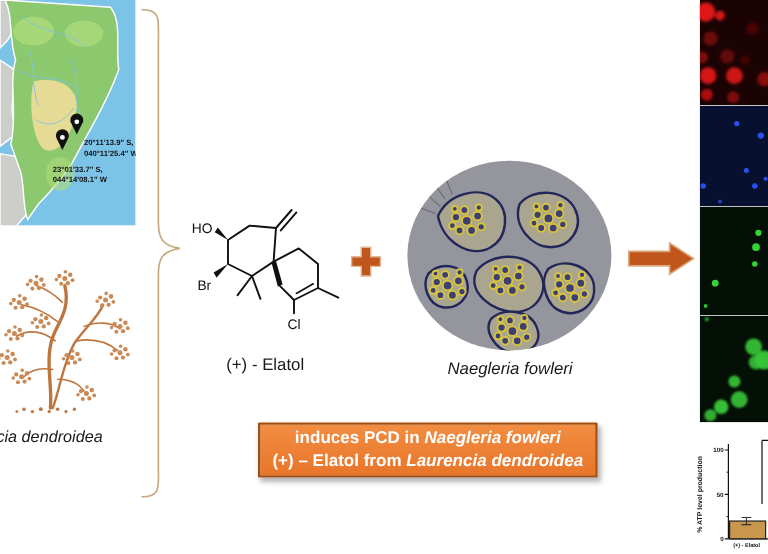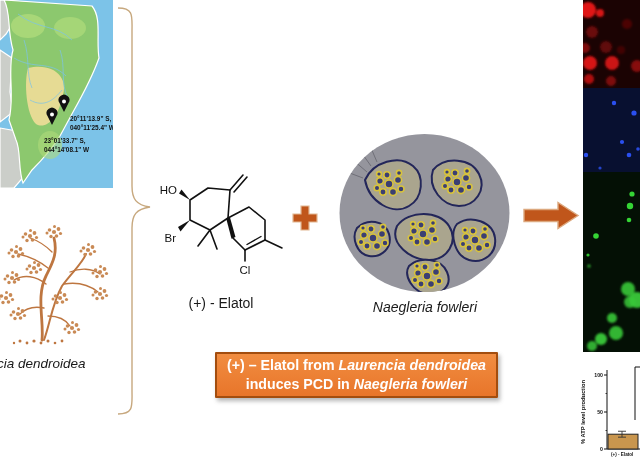--- a/index.html
+++ b/index.html
@@ -302,17 +302,17 @@
     <g font-size="5.2" font-weight="bold" fill="#111">
       <text x="27" y="97" text-anchor="end">0</text>
       <text x="27" y="60" text-anchor="end">50</text>
       <text x="27" y="23" text-anchor="end">100</text>
     </g>
     <text x="9" y="58" transform="rotate(-90 9 58)" text-anchor="middle" font-size="5.8" font-weight="bold" fill="#111">% ATP level production</text>
     <text x="35" y="102" font-size="4.6" font-weight="bold" fill="#111">(+) - Elatol</text>
   </svg>
 
   <div class="abs banner">
+    <div class="bline"><span>induces PCD in </span><span class="italic">Naegleria fowleri</span></div>
     <div class="bline"><span>(+) – Elatol from </span><span class="italic">Laurencia dendroidea</span></div>
-    <div class="bline"><span>induces PCD in </span><span class="italic">Naegleria fowleri</span></div>
   </div>
 
 </div>
 
 </body></html>

